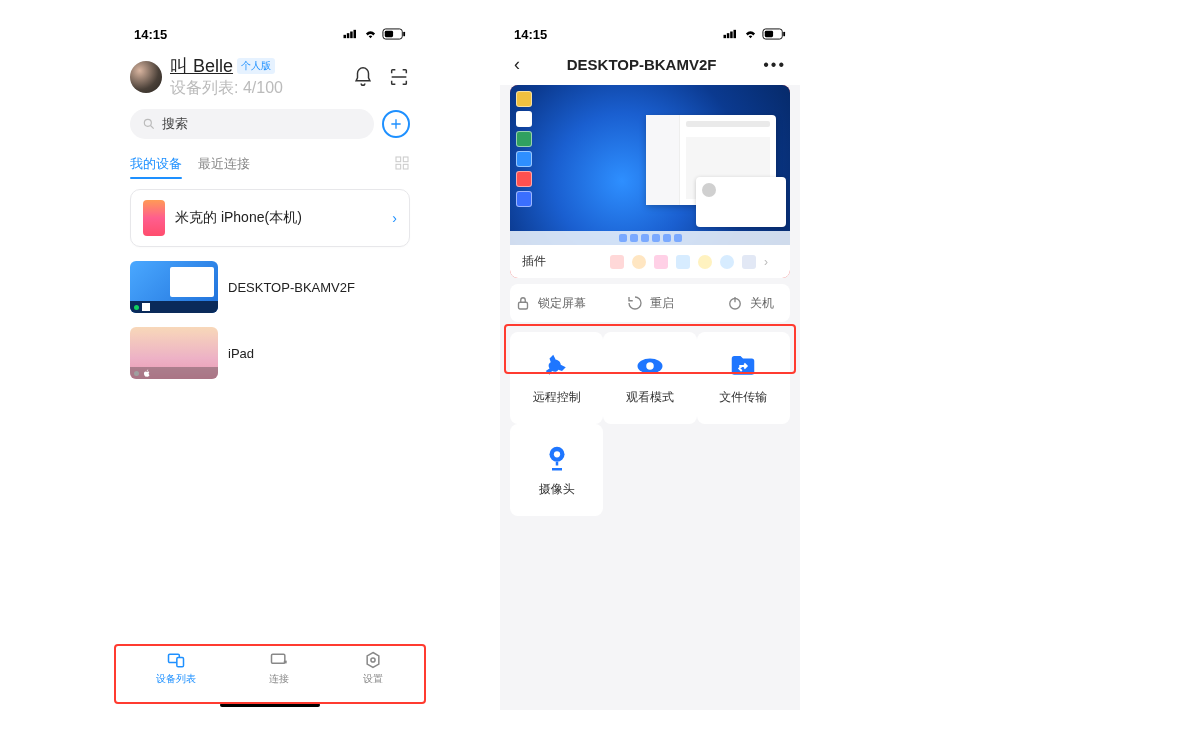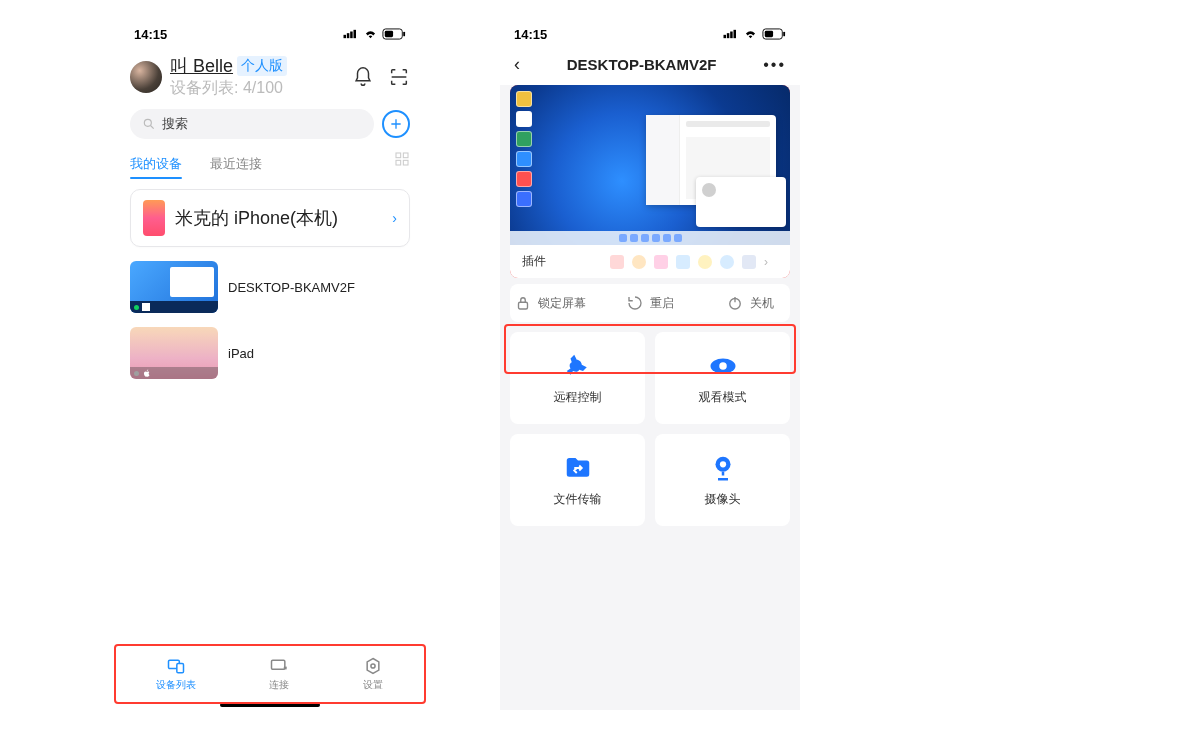--- a/index.html
+++ b/index.html
@@ -29,59 +29,59 @@
   }
   .avatar {
     width:32px; height:32px; border-radius:50%;
     background: radial-gradient(circle at 30% 30%, #d9b5a0 0%, #4a4038 60%, #2a2520 100%);
     flex-shrink:0;
   }
   .user-block { flex:1; }
   .user-top { display:flex; align-items:center; gap:4px; }
   .username { font-size:18px; font-weight:500; color:#222;text-decoration:underline; }
   .badge {
-    font-size:14px; color:#1e90ff; background:#e6f2ff; border-radius:3px;
+    font-size:10px; color:#1e90ff; background:#e6f2ff; border-radius:3px;
     padding:1px 4px;
   }
   .user-sub { font-size:16px; color:#bbb; }
   .header-icons { display:flex; gap:14px; }
   .icn { width:22px; height:22px; display:inline-flex; align-items:center; justify-content:center; color:#333; }
   .icn svg { width:100%; height:100%; }
   .search-row { display:flex; align-items:center; gap:8px; padding: 8px 10px; }
   .search-box {
     flex:1; height:30px; background:#f3f3f5; border-radius:15px;
     display:flex; align-items:center; padding:0 12px; gap:6px; color:#404040; font-size:13px;
   }
   .plus-btn {
     width:28px; height:28px; border-radius:50%; border:2px solid #1e90ff;
     display:flex; align-items:center; justify-content:center; color:#1e90ff; font-size:18px; font-weight:300;
   }
   .tabs-row {
-    display:flex; padding: 4px 10px 0 10px; gap:28px;
+    display:flex; align-items:center; padding: 4px 10px 0 10px; gap:16px;
     border-bottom: 0;
   }
   .tab { font-size:13px; color:#888; padding: 4px 0 6px 0; position:relative; }
   .tab.active { color:#1e90ff; font-weight:500; }
   .tab.active::after {
     content:""; position:absolute; left:0; right:0; bottom:0; height:2px; background:#1e90ff; border-radius:2px;
   }
   .qr-icon { margin-left:auto; color:#ccc; }
   .qr-icon svg{width:16px;height:16px;}
   .content { padding: 10px; }
   .card-local {
     border:1px solid #e7e7ea; border-radius:10px; padding:10px 12px;
     display:flex; align-items:center; gap:10px; margin-bottom:14px;
     box-shadow: 0 1px 2px rgba(0,0,0,0.02);
   }
   .phone-thumb {
     width:22px; height:36px; border-radius:4px;
     background: linear-gradient(180deg,#ff9a56 0%,#ff5e8e 50%,#ff4d6d 100%);
     flex-shrink:0;
   }
-  .card-local .name { flex:1; font-size:18px; font-weight:500; color:#222; }
+  .card-local .name { flex:1; font-size:14px; font-weight:500; color:#222; }
   .device-item { display:flex; align-items:center; gap:10px; margin-bottom:14px; }
   .thumb {
     width:88px; height:52px; border-radius:6px; position:relative; overflow:hidden;
     flex-shrink:0;
   }
   .thumb.win { background: linear-gradient(135deg,#4aa8ff 0%, #1e6fd9 100%); }
   .thumb.win::after {
     content:""; position:absolute; right:4px; top:6px; width:44px; height:30px;
     background:#fff; border-radius:2px;
   }
@@ -93,21 +93,21 @@
   .thumb .dot { width:5px;height:5px;border-radius:50%;background:#10d060; }
   .thumb .winlogo { width:8px;height:8px;background:#fff; }
   .thumb.ipad { background: linear-gradient(180deg,#f7cfa8 0%,#e99fb8 60%,#e77fa0 100%); opacity:0.8; }
   .thumb.ipad .bar2 {
     position:absolute; left:0; right:0; bottom:0; height:12px; background:rgba(0,0,0,0.35);
     display:flex; align-items:center; padding:0 4px; gap:3px; color:#fff;
   }
   .device-name { font-size:13px; color:#222; }
   .bottom-nav {
     position:absolute; left:0; right:0; bottom:12px; height:48px;
-    display:flex; justify-content:space-around; align-items:center;
+    display:flex; justify-content:space-around; 
     background:#fff;
   }
   .nav-item { display:flex; flex-direction:column; align-items:center; gap:2px; color:#888; font-size:10px; }
   .nav-item.active { color:#1e90ff; }
   .nav-item .nicn { width:22px; height:20px; }
   .home-ind {
     position:absolute; left:50%; transform:translateX(-50%); bottom:3px;
     width:100px; height:4px; background:#000; border-radius:3px;
   }
   .red-box-1 {
@@ -174,21 +174,21 @@
   .act {
     flex:1; display:flex; align-items:center; justify-content:center; gap:6px;
     font-size:12px; color:#666;
   }
   .act .ai { width:18px; height:18px; color:#888; }
   .red-box-2 {
     position:absolute; left:4px; width:292px; top:304px; height:50px;
     border:2px solid #ff3b30; border-radius:4px; pointer-events:none;
   }
   .grid {
-    margin: 0 10px; display:grid; grid-template-columns:1fr 1fr; gap:10px;
+    margin: 0 10px; display:grid; grid-template-columns:1fr 1fr 1fr; 
   }
   .gcard {
     background:#fff; border-radius:8px; height:92px;
     display:flex; flex-direction:column; align-items:center; justify-content:center; gap:8px;
     font-size:12px; color:#333;
   }
   .gcard .gic { width:30px; height:30px; color:#1e76ff; }
   .chev{color:#1e90ff; font-size:14px;}
 </style>
 </head>

